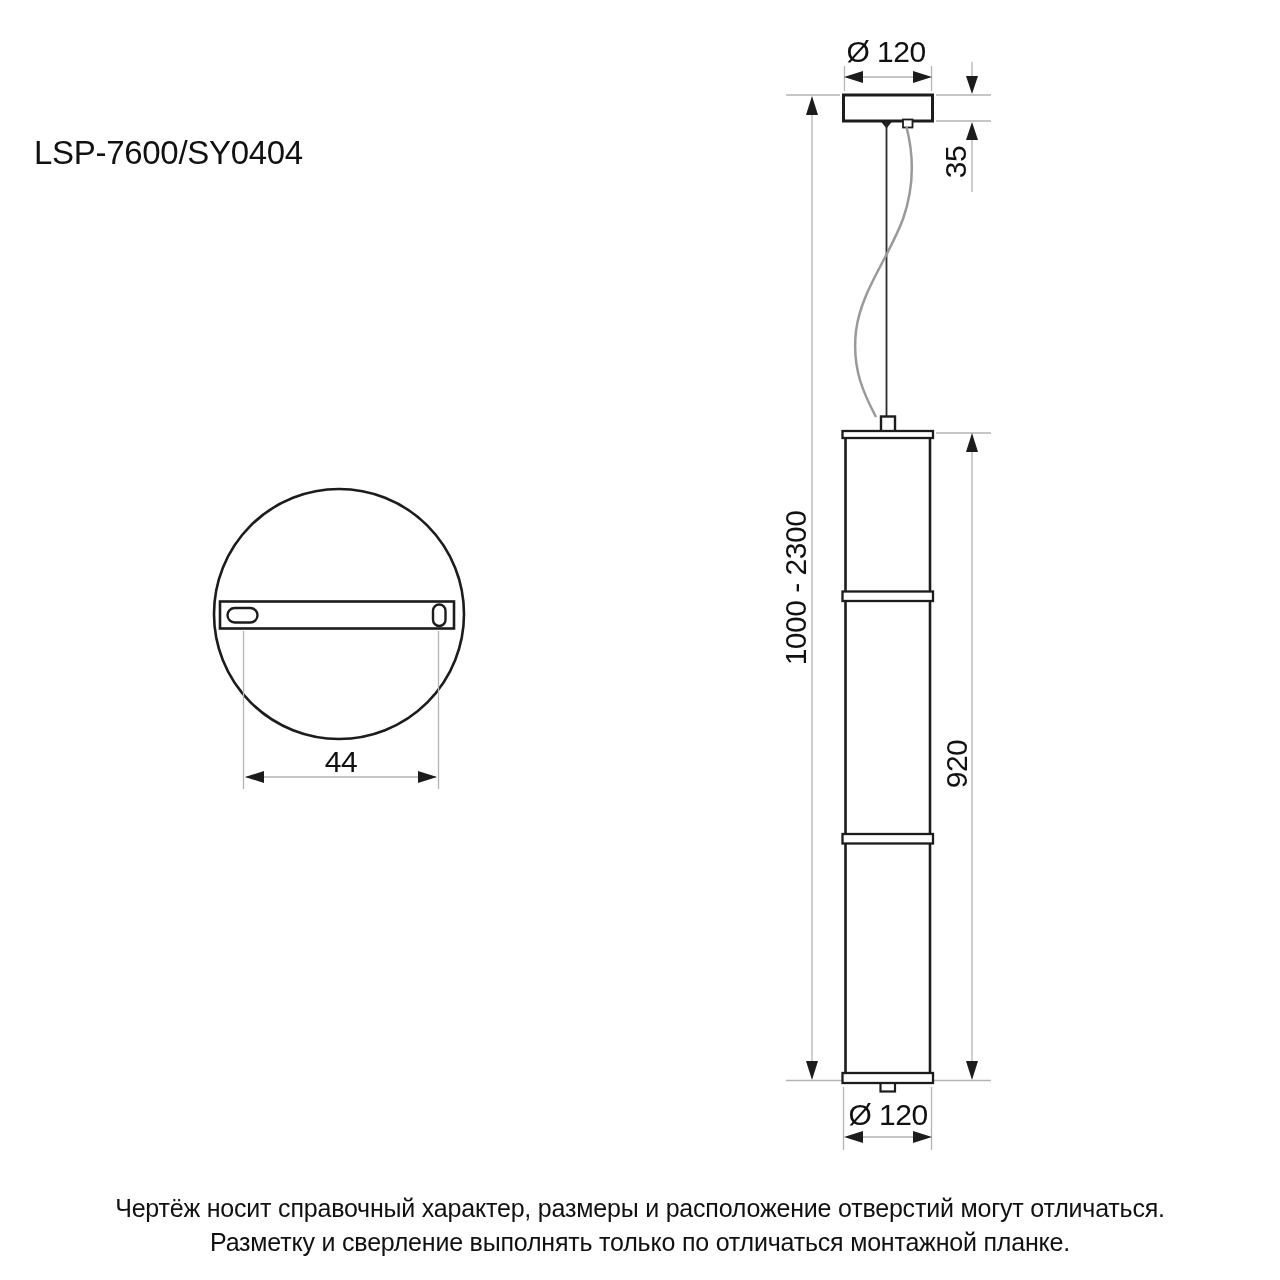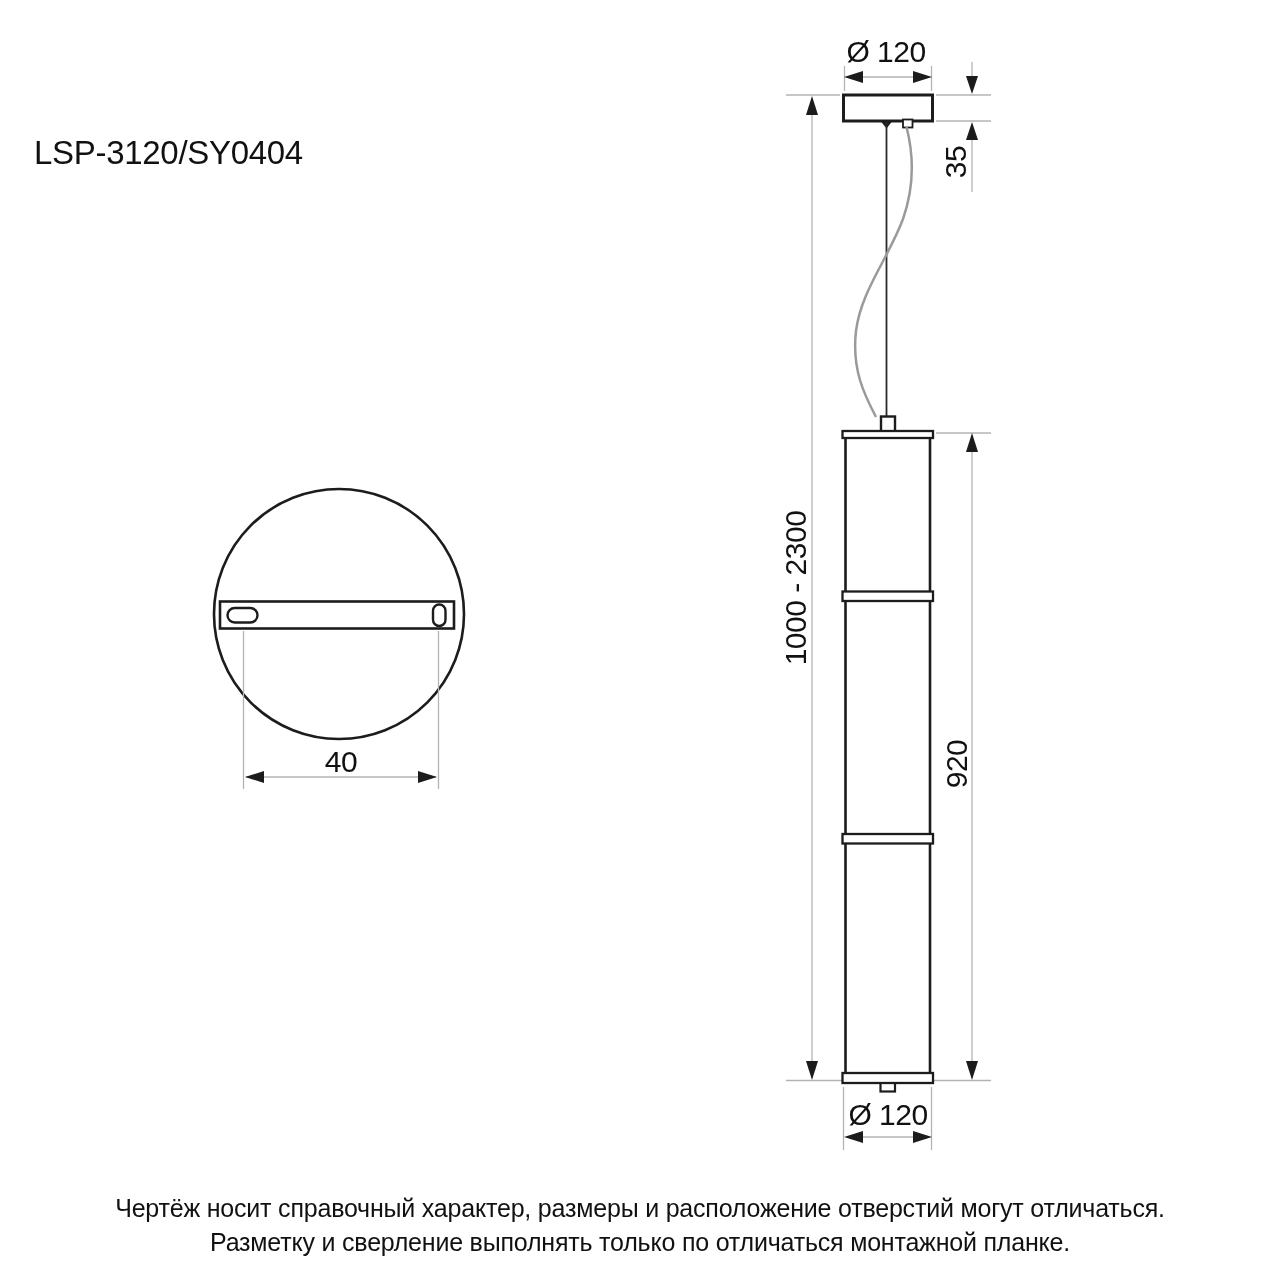--- a/index.html
+++ b/index.html
@@ -152,33 +152,33 @@
         <line class="dimline" x1="843.5" y1="1087" x2="843.5" y2="1150"></line>
         <line class="dimline" x1="931.5" y1="1087" x2="931.5" y2="1150"></line>
         <line class="dimline" x1="848" y1="1137" x2="928" y2="1137"></line>
         <polygon class="arrow" points="844,1137 863,1131 863,1143"></polygon>
         <polygon class="arrow" points="932,1137 913,1131 913,1143"></polygon>
       </g>
     </g>
   </svg>
 
   <div class="title-block">
-    <div>LSP-3120/SY0404</div>
+    <div>LSP-7600/SY0404</div>
   </div>
 
   <div class="label dim-label" style="left:886px; top:52px;">Ø 120</div>
 
   <div class="label dim-label rot" style="left:956px; top:162px;">35</div>
 
   <div class="label dim-label rot" style="left:796px; top:588px;">1000 - 2300</div>
 
   <div class="label dim-label rot" style="left:957px; top:764px;">920</div>
 
   <div class="label dim-label" style="left:888px; top:1115px;">Ø 120</div>
 
-  <div class="label dim-label" style="left:341px; top:762px;">40</div>
+  <div class="label dim-label" style="left:341px; top:762px;">44</div>
 
   <div class="notes-block">
     <div>Чертёж носит справочный характер, размеры и расположение отверстий могут отличаться.</div>
     <div>Разметку и сверление выполнять только по отличаться монтажной планке.</div>
   </div>
 
 </div>
 
 </body></html>

